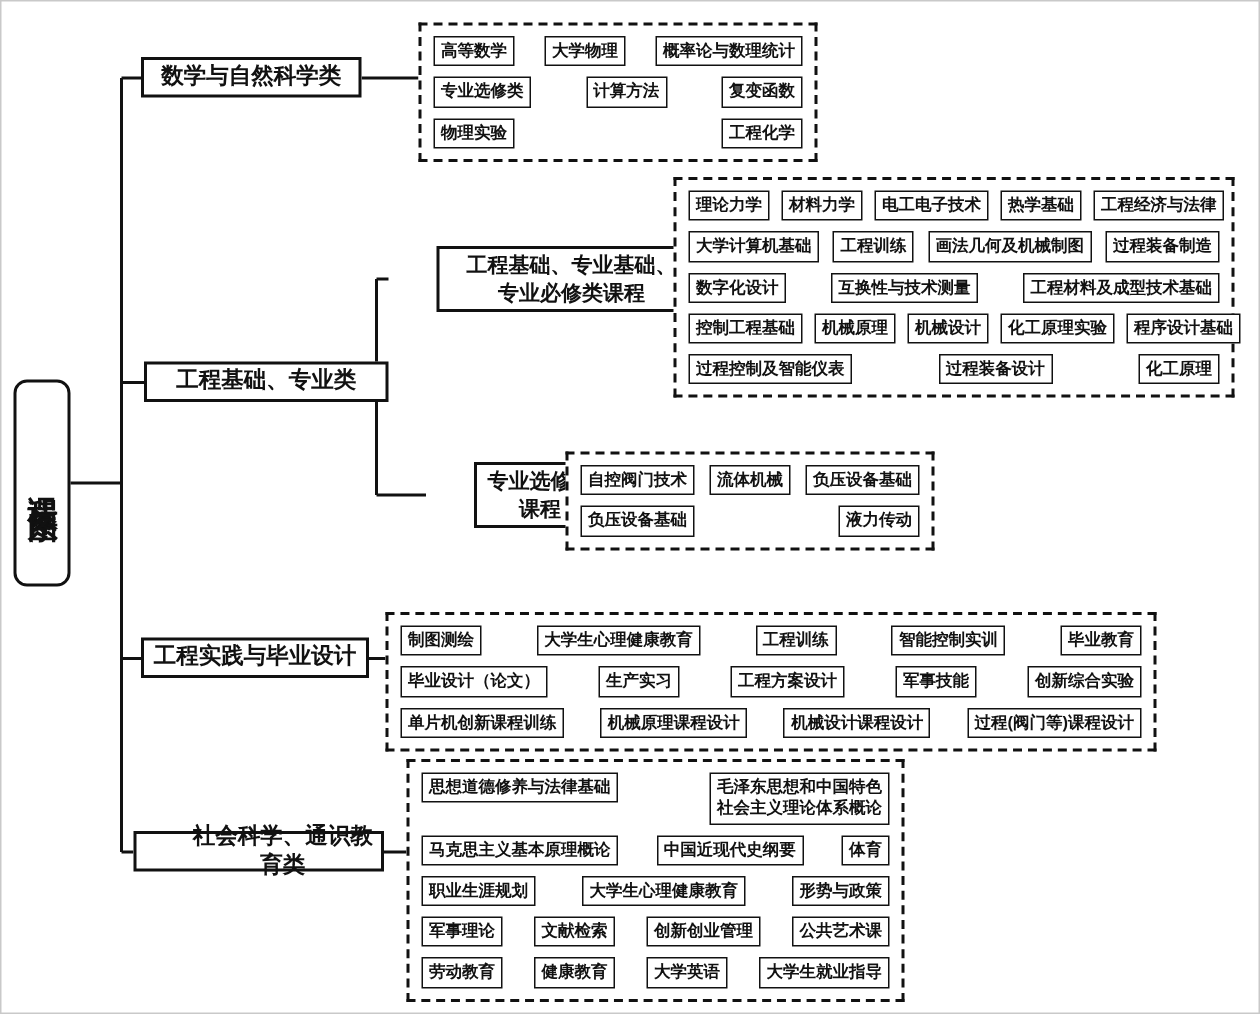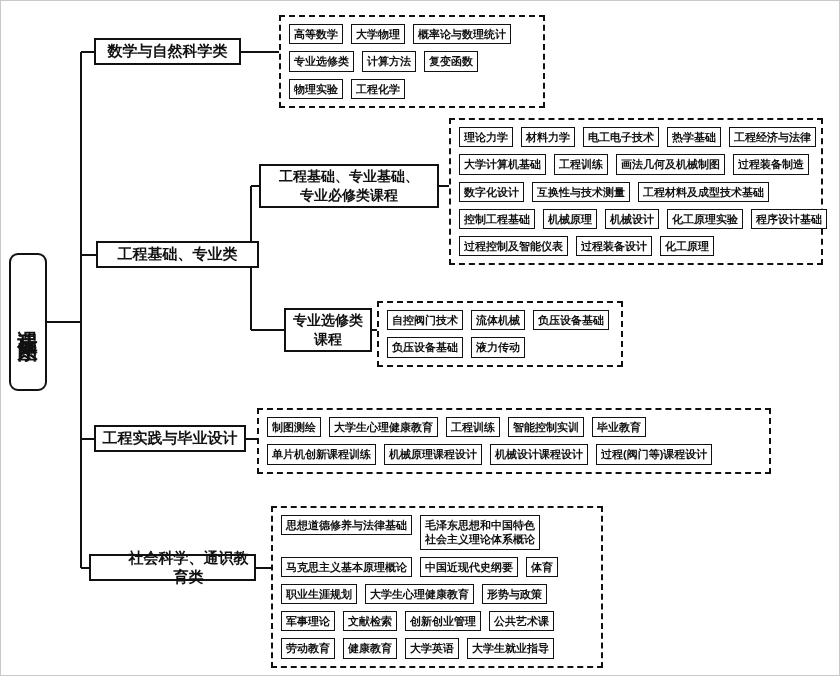--- a/index.html
+++ b/index.html
@@ -27,28 +27,28 @@
   .branch-label{
     position:absolute;border:2px solid #111;background:#fff;
     font-size:15px;font-weight:bold;text-align:center;
     display:flex;align-items:center;justify-content:center;
     box-sizing:border-box;white-space:pre-line;line-height:1.25;
   }
   .sub-label{
     position:absolute;border:2px solid #111;background:#fff;
     font-size:14px;font-weight:bold;text-align:center;
     display:flex;align-items:center;justify-content:center;
-    box-sizing:border-box;white-space:pre-line;line-height:1.35;
+    box-sizing:border-box;white-space:pre-line;line-height:1.35;margin-left:32px;
   }
   .dashed-box{
     position:absolute;border:2px dashed #111;background:#fff;
     box-sizing:border-box;padding:7px 8px;
     display:flex;flex-direction:column;gap:7px;
   }
-  .chip-row{display:flex;gap:8px;align-items:flex-start;}
+  .chip-row{display:flex;gap:8px;align-items:flex-start;justify-content:space-between;}
   .chip{
     border:1.5px solid #111;background:#fff;
     font-size:11px;font-weight:bold;line-height:1.3;
     padding:2px 4px;white-space:pre-line;text-align:left;
     flex:0 0 auto;
   }
   
   .b1{left:93px;top:37px;width:147px;height:27px;font-family:Liberation Serif, serif;}
   .d1{left:278px;top:14px;width:266px;}
   .b2{left:95px;top:240px;width:163px;height:27px;}
@@ -160,20 +160,27 @@
   <div class="branch-label b3">工程实践与毕业设计</div>
   <div class="dashed-box d3">
       <div class="chip-row">
         <span class="chip">制图测绘</span>
         <span class="chip">大学生心理健康教育</span>
         <span class="chip">工程训练</span>
         <span class="chip">智能控制实训</span>
         <span class="chip">毕业教育</span>
       </div>
       <div class="chip-row">
+        <span class="chip">毕业设计（论文）</span>
+        <span class="chip">生产实习</span>
+        <span class="chip">工程方案设计</span>
+        <span class="chip">军事技能</span>
+        <span class="chip">创新综合实验</span>
+      </div>
+      <div class="chip-row">
         <span class="chip">单片机创新课程训练</span>
         <span class="chip">机械原理课程设计</span>
         <span class="chip">机械设计课程设计</span>
         <span class="chip">过程(阀门等)课程设计</span>
       </div>
     </div>
 
   <div class="branch-label b4">社会科学、通识教育类</div>
   <div class="dashed-box d4">
       <div class="chip-row">

